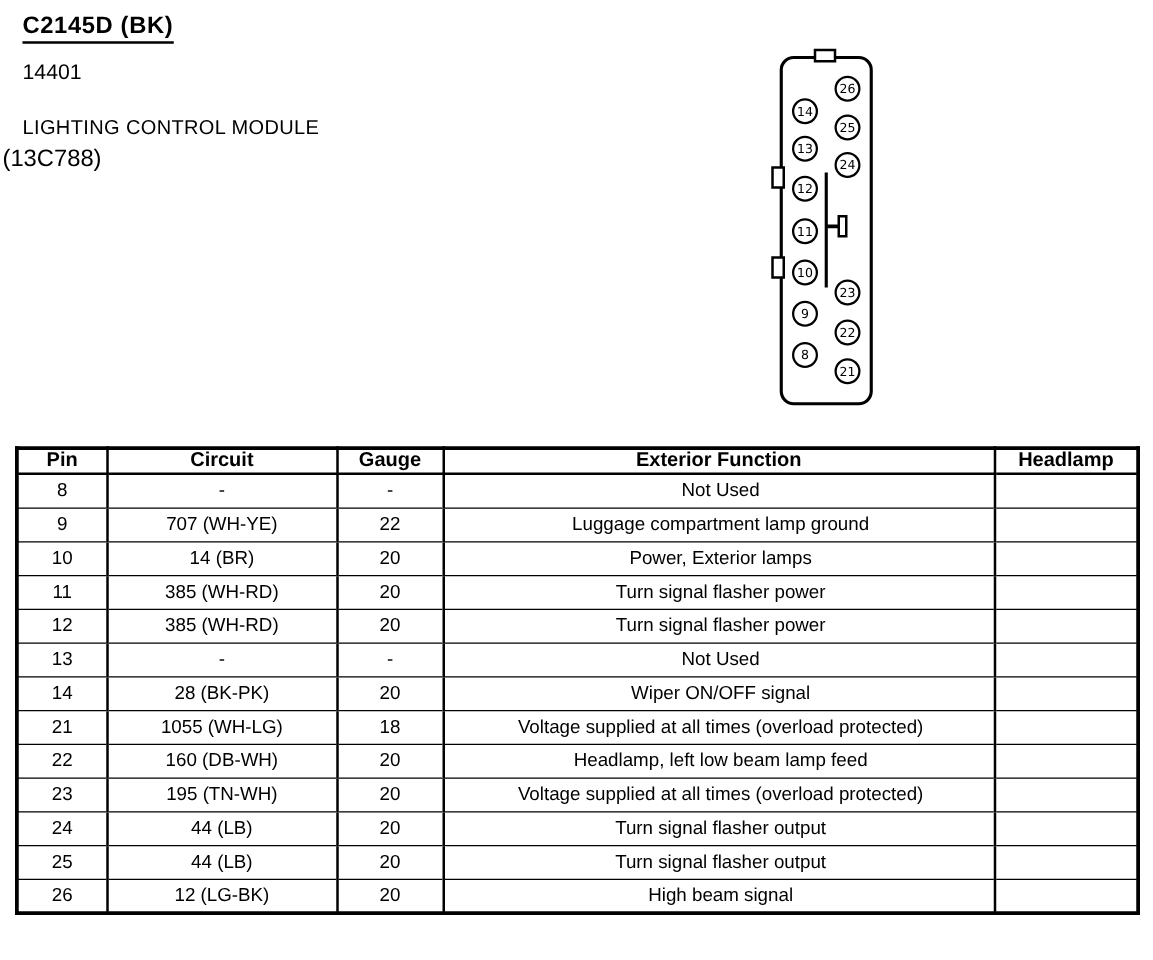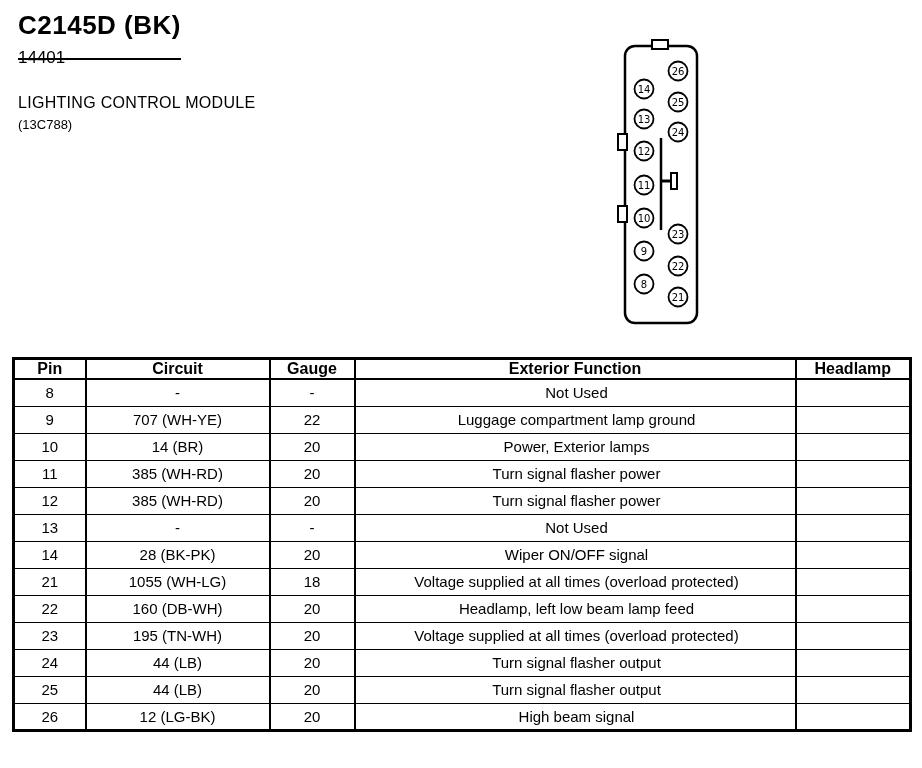--- a/index.html
+++ b/index.html
@@ -9,37 +9,37 @@
     color: #000000;
     font-family: "Liberation Sans", sans-serif;
     position: relative;
     overflow: hidden;
   }
   .page { position: absolute; inset: 0; background: #ffffff; }
 
   
   .connector-id {
     position: absolute; left: 18px; top: 10px;
-    font-size: 26px; font-weight: bold;
+    font-size: 19px; font-weight: bold;
     display: inline-block;
     border-bottom: 2.5px solid #000;
-    padding-bottom: 17px;
+    padding-bottom: 1px;
     letter-spacing: 0.5px;
   }
   .part-number {
     position: absolute; left: 18px; top: 48px;
     font-size: 17px; font-weight: normal;
   }
   .module-name {
     position: absolute; left: 18px; top: 94px;
     font-size: 16px; letter-spacing: 0.3px;
   }
   .part-code {
-    position: absolute; left: 18px; top: 117px;
-    font-size: 13px;
+    position: absolute; left: 2px; top: 117px;
+    font-size: 19px;
   }
 
   
   .connector-svg { position: absolute; left: 612px; top: 38px; }
   .pin-num {
     font-family: "DejaVu Sans", sans-serif;
     font-size: 10px;
     text-anchor: middle;
     fill: #000;
   }

